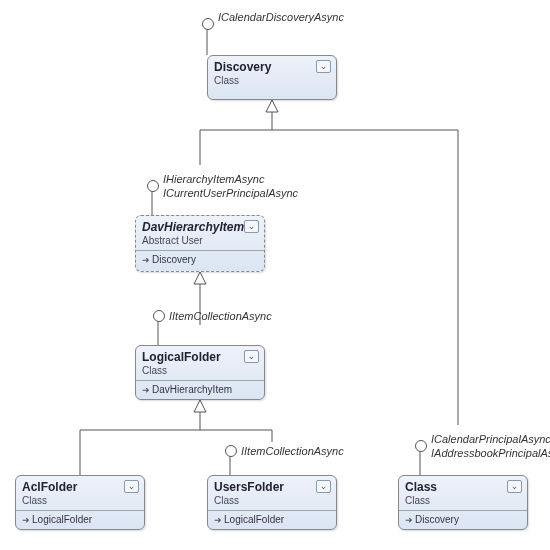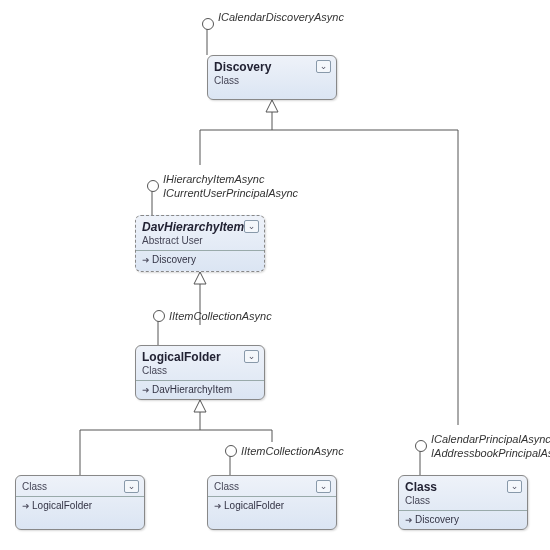--- a/index.html
+++ b/index.html
@@ -154,31 +154,33 @@
 <div class="box" style="left:135px; top:345px; height:55px;">
   <div class="expand">⌄</div>
   <div class="title">LogicalFolder</div>
   <div class="stereo">Class</div>
   <div class="sep"></div>
   <div class="inh">DavHierarchyItem</div>
 </div>
 
 <div class="box" style="left:15px; top:475px; height:55px;">
   <div class="expand">⌄</div>
+  <div class="title">AclFolder</div>
   <div class="stereo">Class</div>
   <div class="sep"></div>
   <div class="inh">LogicalFolder</div>
 </div>
 
 <div class="lollipop" style="left:225px; top:445px;"></div>
 <div class="iface-label" style="left:241px; top:444px;">
   <div>IItemCollectionAsync</div>
 </div>
 <div class="box" style="left:207px; top:475px; height:55px;">
   <div class="expand">⌄</div>
+  <div class="title">UsersFolder</div>
   <div class="stereo">Class</div>
   <div class="sep"></div>
   <div class="inh">LogicalFolder</div>
 </div>
 
 <div class="lollipop" style="left:415px; top:440px;"></div>
 <div class="iface-label" style="left:431px; top:432px;">
   <div>ICalendarPrincipalAsync</div>
   <div>IAddressbookPrincipalAsync</div>
 </div>

